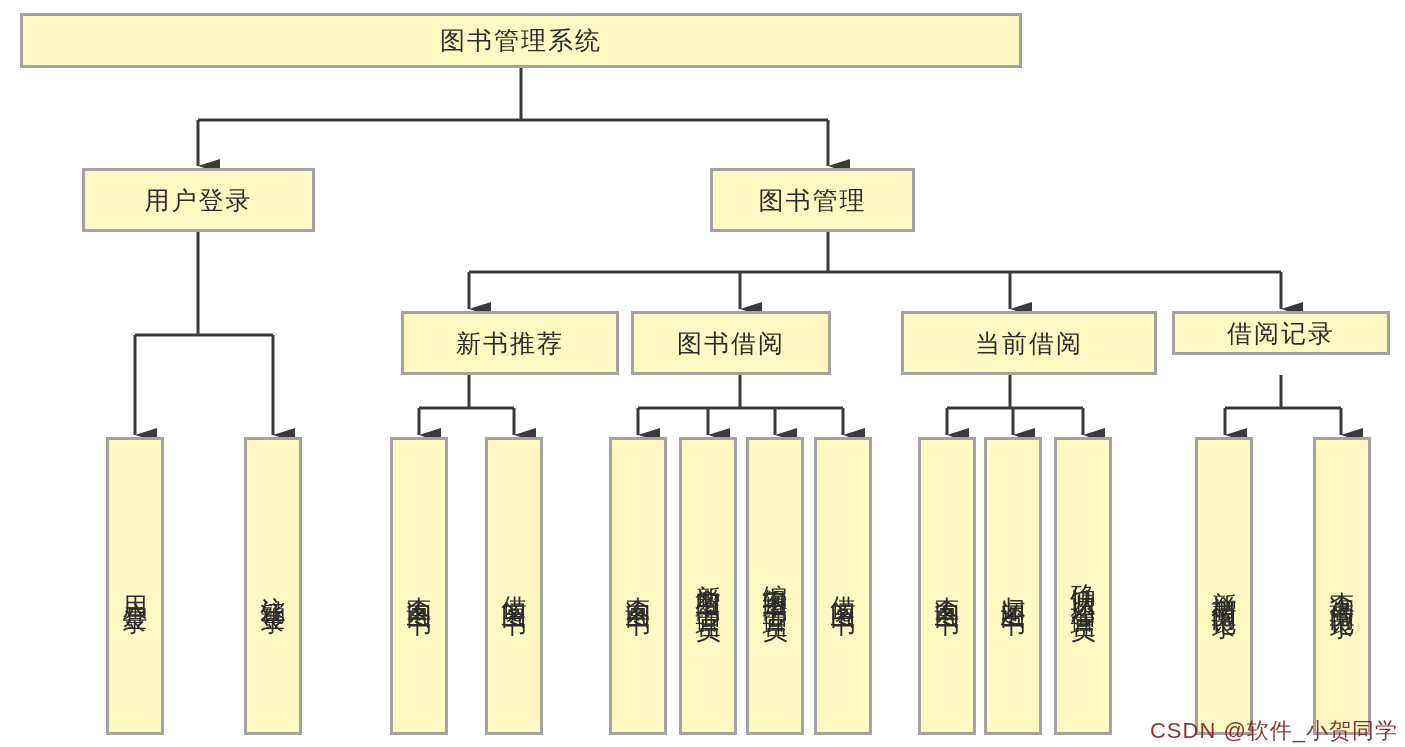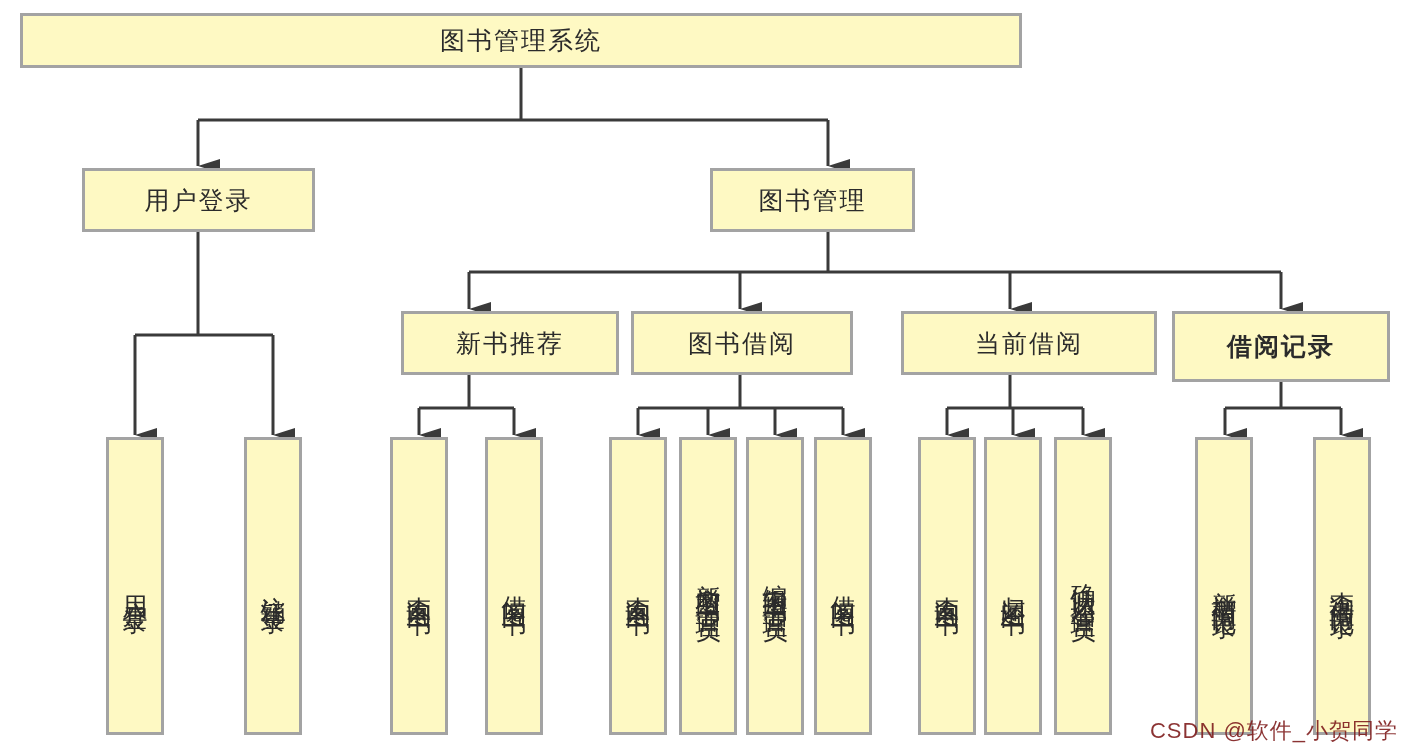--- a/index.html
+++ b/index.html
@@ -108,23 +108,23 @@
       <line x1="1341" y1="408" x2="1341" y2="435" marker-end="url(#arrow)"></line>
     </g>
   </svg>
 
   <div class="node hnode" style="left:20px; top:13px; width:1002px; height:55px;">图书管理系统</div>
 
   <div class="node hnode" style="left:82px; top:168px; width:233px; height:64px;">用户登录</div>
   <div class="node hnode" style="left:710px; top:168px; width:205px; height:64px;">图书管理</div>
 
   <div class="node hnode" style="left:360px; top:311px; width:218px; height:64px;margin-left:41px;">新书推荐</div>
-  <div class="node hnode" style="left:631px; top:311px; width:222px; height:64px;">图书借阅</div>
+  <div class="node hnode" style="left:631px; top:311px; width:200px; height:64px;">图书借阅</div>
   <div class="node hnode" style="left:901px; top:311px; width:256px; height:64px;">当前借阅</div>
-  <div class="node hnode" style="left:1172px; top:311px; width:218px; height:71px;font-weight:bold;">借阅记录</div>
+  <div class="node hnode" style="left:1172px; top:311px; width:218px; height:44px;">借阅记录</div>
 
   <div class="node vnode" style="left:106px;">用户登录</div>
   <div class="node vnode" style="left:244px;">注销登录</div>
 
   <div class="node vnode" style="left:390px;">查询图书</div>
   <div class="node vnode" style="left:485px;">借阅图书</div>
 
   <div class="node vnode" style="left:609px;">查询图书</div>
   <div class="node vnode" style="left:679px;">新增图书（管理员）</div>
   <div class="node vnode" style="left:746px;">编辑图书（管理员）</div>

